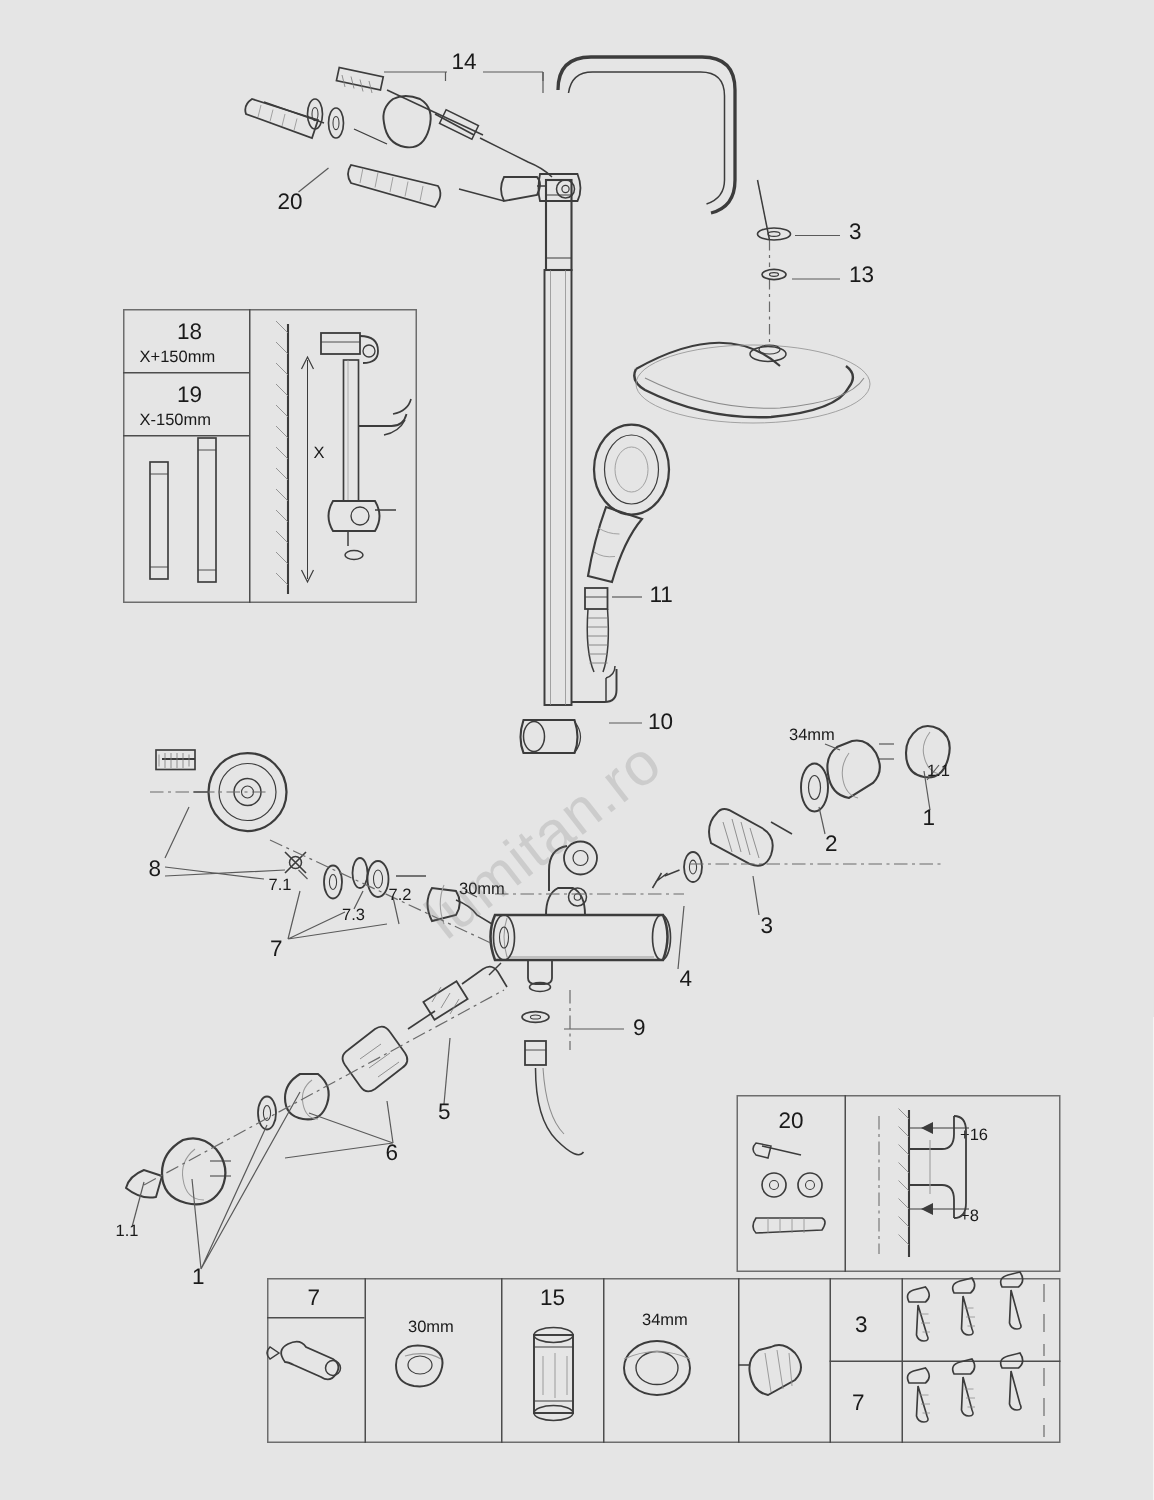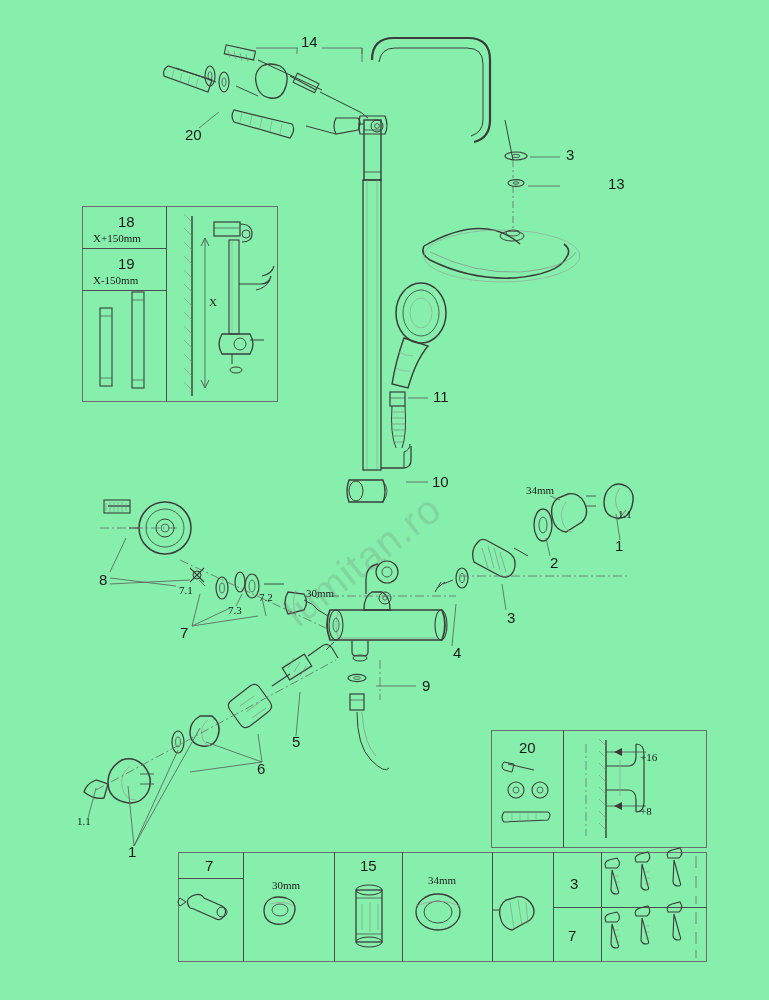--- a/index.html
+++ b/index.html
@@ -4,33 +4,33 @@
 <style>
   html, body {
     margin: 0;
     padding: 0;
     background: #ffffff;
   }
   #page {
     position: relative;
     width: 769px;
     height: 1000px;
-    background: #86efac;
+    background: #e5e5e5;
     font-family: "Liberation Sans", sans-serif;
     overflow: hidden;
   }
   .lbl {
     position: absolute;
     color: #1a1a1a;
     font-size: 13px;
     line-height: 1;
     white-space: nowrap;
   }
   .lbl.big { font-size: 15px; }
-  .lbl.sm  { font-size: 11px; font-family: Liberation Serif, serif; }
+  .lbl.sm  { font-size: 11px; }
   .box {
     position: absolute;
     border: 1px solid #6d6d6d;
     box-sizing: border-box;
   }
   .ln {
     position: absolute;
     background: #4d4d4d;
   }
   .hln { height: 1px; }
@@ -297,21 +297,21 @@
       <path d="M180 560 l150 70"></path>
       <path d="M460 576 h170"></path>
       <path d="M96 790 l240 -130"></path>
       <path d="M380 660 v40"></path>
     </g>
   </svg>
 
   <div class="lbl big" style="left:301px; top:34px;">14</div>
   <div class="lbl big" style="left:185px; top:127px;">20</div>
   <div class="lbl big" style="left:566px; top:147px;">3</div>
-  <div class="lbl big" style="left:566px; top:176px;margin-left:42px;">13</div>
+  <div class="lbl big" style="left:566px; top:176px;">13</div>
   <div class="lbl big" style="left:433px; top:389px;">11</div>
   <div class="lbl big" style="left:432px; top:474px;">10</div>
   <div class="lbl big" style="left:99px; top:572px;">8</div>
   <div class="lbl sm" style="left:179px; top:585px;">7.1</div>
   <div class="lbl sm" style="left:228px; top:605px;">7.3</div>
   <div class="lbl sm" style="left:259px; top:592px;">7.2</div>
   <div class="lbl big" style="left:180px; top:625px;">7</div>
   <div class="lbl sm" style="left:306px; top:588px;">30mm</div>
   <div class="lbl big" style="left:292px; top:734px;">5</div>
   <div class="lbl big" style="left:257px; top:761px;">6</div>

